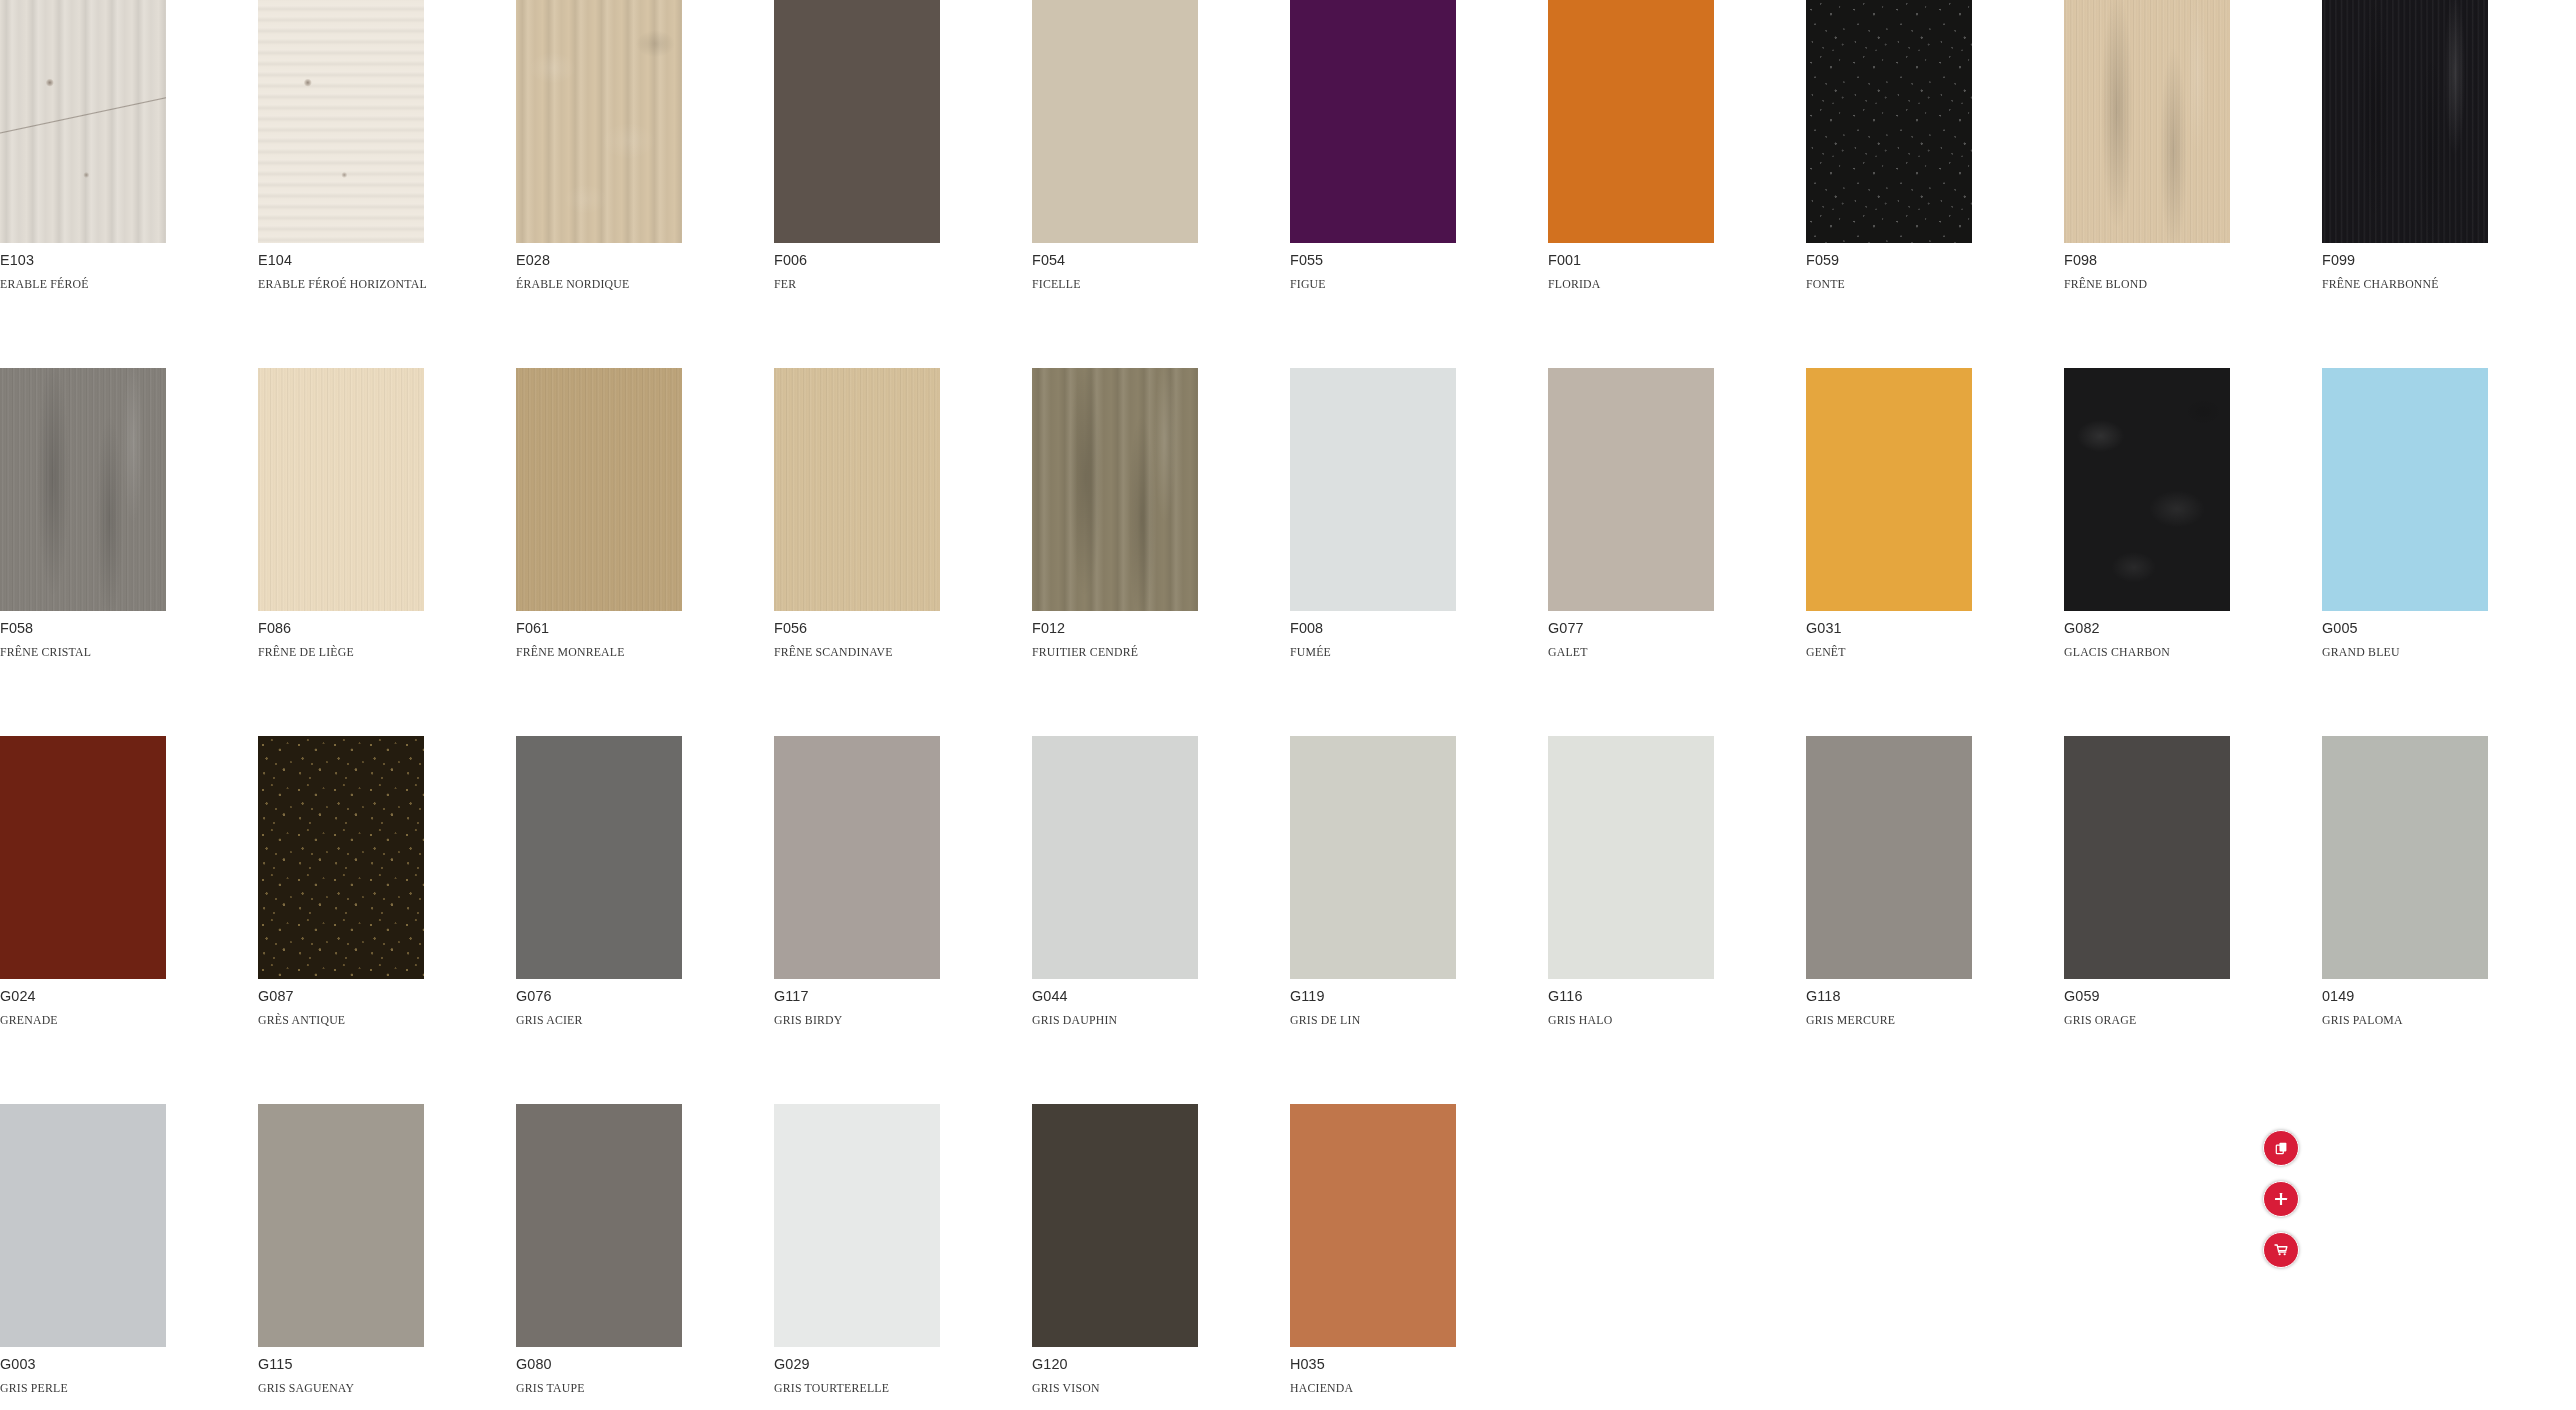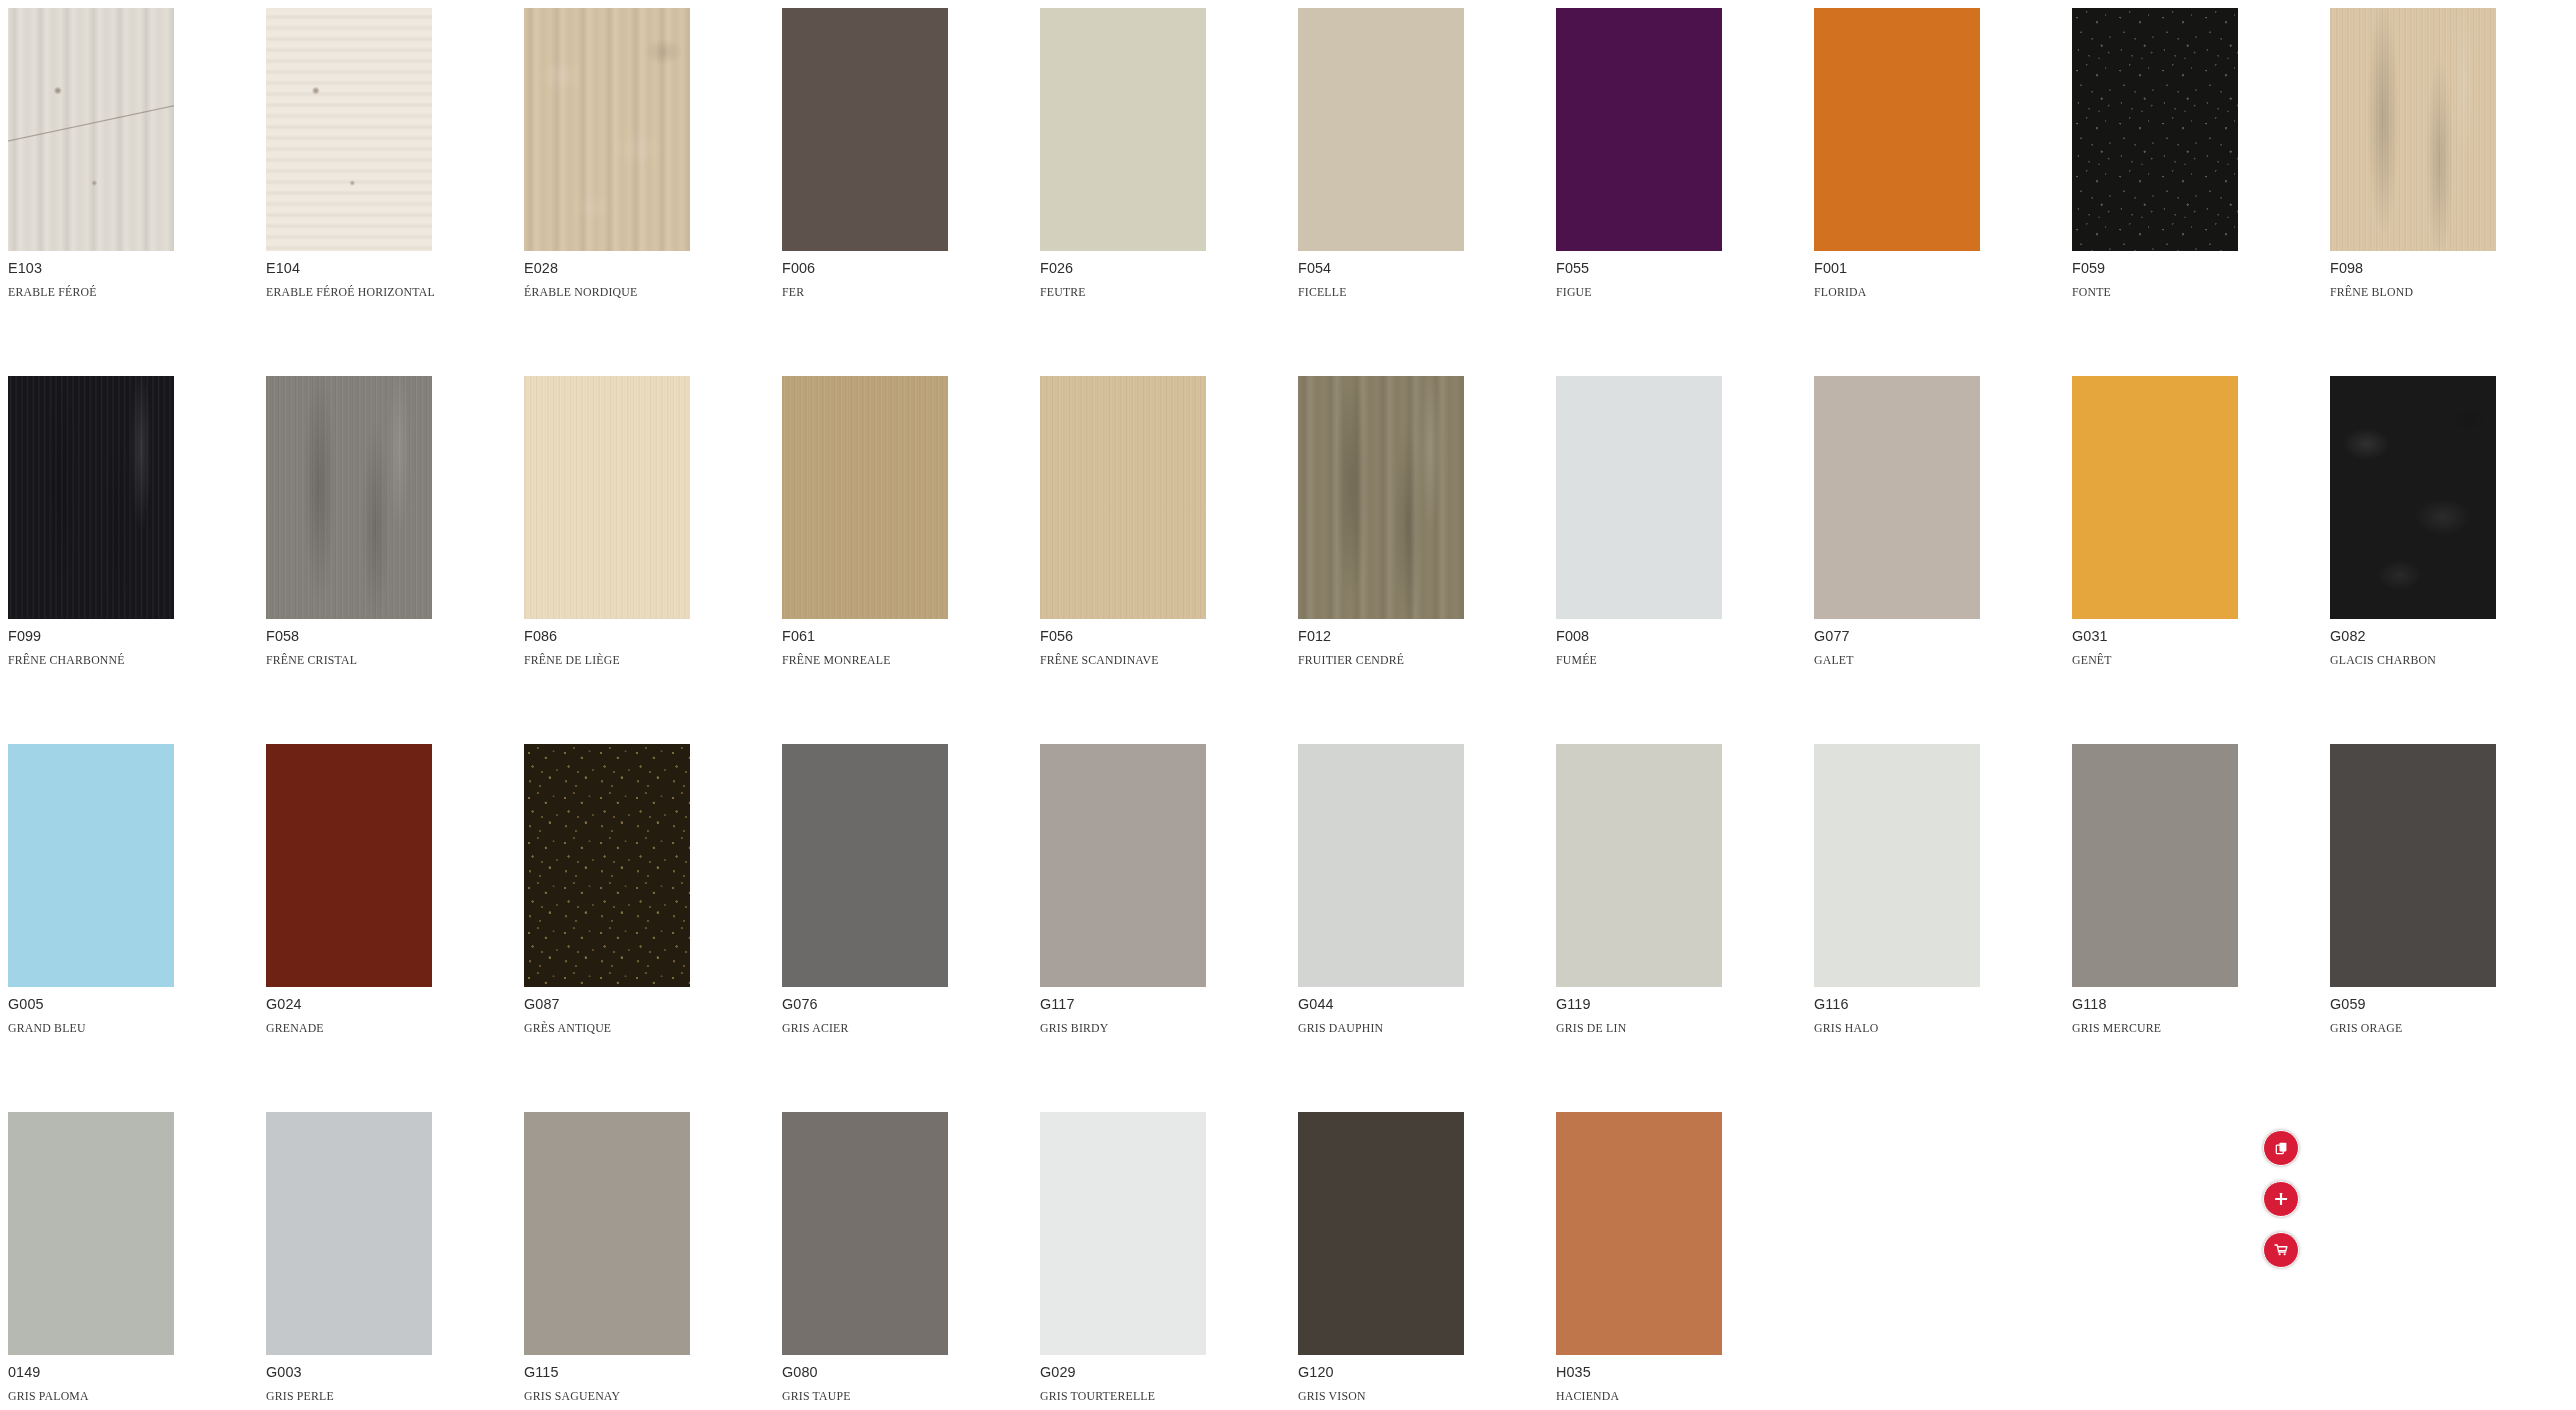--- a/index.html
+++ b/index.html
@@ -21,21 +21,21 @@
     display: grid;
     grid-template-columns: repeat(10, 258px);
     grid-template-rows: repeat(4, 368px);
     width: 2576px;
     height: 1471px;
   }
   .swatch-cell {
     position: relative;
     width: 258px;
     height: 368px;
-    padding: 8px;
+    padding: 0;
   }
   .swatch-tile {
     position: relative;
     width: 166px;
     height: 243px;
     margin-left: 0px;
     overflow: hidden;
     background-color: #ccc;
   }
   .swatch-tile .grain {
@@ -199,27 +199,20 @@
         <div class="swatch-meta">
           <div class="swatch-code">E028</div>
           <div class="swatch-name">ÉRABLE NORDIQUE</div>
         </div>
       </div>
       <div class="swatch-cell">
         <div class="swatch-tile" style="background-color: rgb(93, 83, 76);"></div>
         <div class="swatch-meta">
           <div class="swatch-code">F006</div>
           <div class="swatch-name">FER</div>
-        </div>
-      </div>
-      <div class="swatch-cell">
-        <div class="swatch-tile" style="background-color: rgb(211, 208, 190);"></div>
-        <div class="swatch-meta">
-          <div class="swatch-code">F026</div>
-          <div class="swatch-name">FEUTRE</div>
         </div>
       </div>
       <div class="swatch-cell">
         <div class="swatch-tile" style="background-color: rgb(206, 195, 175);"></div>
         <div class="swatch-meta">
           <div class="swatch-code">F054</div>
           <div class="swatch-name">FICELLE</div>
         </div>
       </div>
       <div class="swatch-cell">

